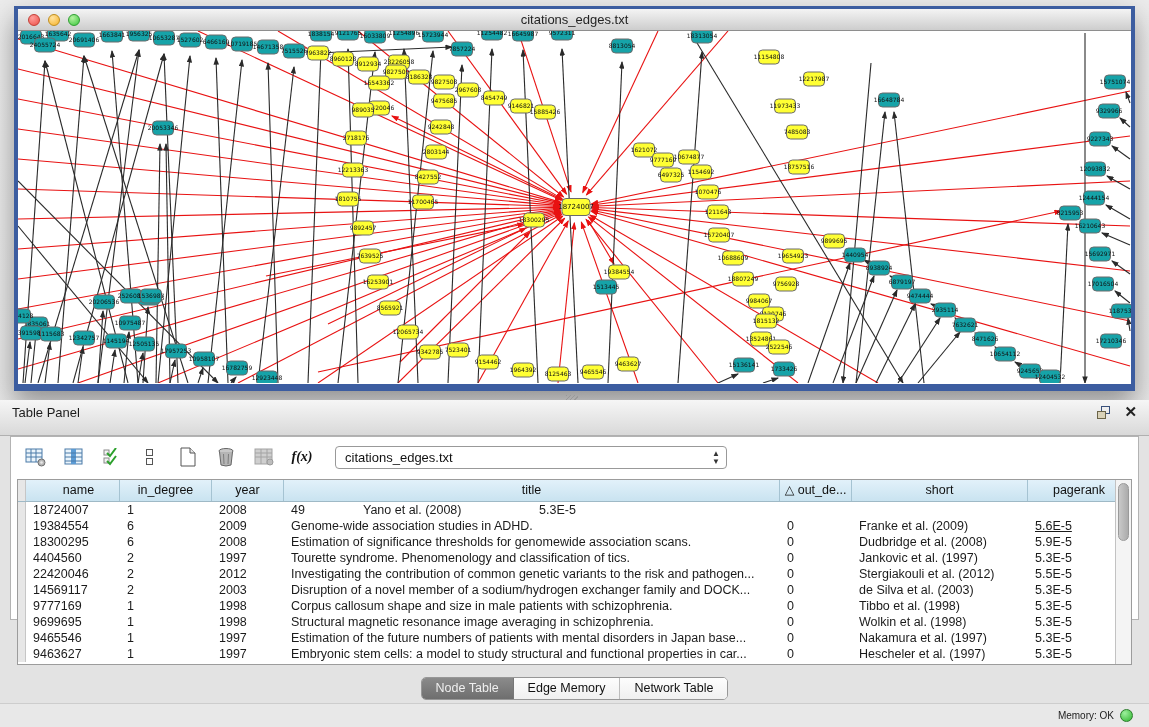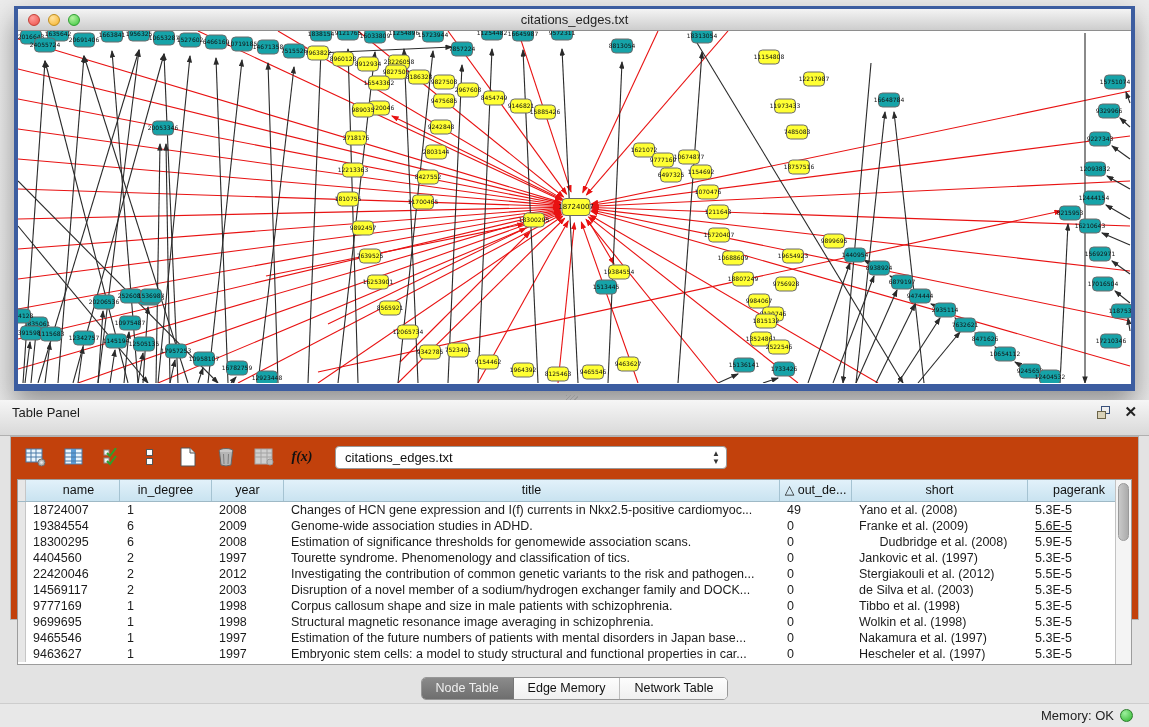--- a/index.html
+++ b/index.html
@@ -25,21 +25,21 @@
   
   .divider-handle { position:absolute; left:566px; top:395px; width:12px; height:7px;
     background:repeating-linear-gradient(135deg,#9a9a9a 0 1px,transparent 1px 3px); }
   .table-panel { position:absolute; left:0; top:400px; width:1149px; bottom:0; background:#e3e3e3; }
   .panel-header { height:36px; background:linear-gradient(#f6f6f6,#d9d9d9); border-bottom:1px solid #b0b0b0;
     position:relative; font-size:13px; color:#1c1c1c; line-height:25px; padding-left:12px; }
   .panel-header .hdr-icons { position:absolute; right:12px; top:4px; display:flex; gap:12px; align-items:center; }
   .close-x { font-size:15px; font-weight:bold; color:#222; line-height:16px; cursor:default; }
 
   .sub-panel { position:absolute; left:10px; right:10px; top:36px; height:184px;
-    border:1px solid #b3b3b3; background:#c2410c; }
+    border:1px solid #b3b3b3; background:#ffffff; }
   .toolbar { height:40px; display:flex; align-items:center; gap:12px; padding:0 12px; }
   .tbtn { width:26px; height:24px; display:flex; align-items:center; justify-content:center; }
   .fx { font-family:"Liberation Serif", serif; font-style:italic; font-weight:bold; font-size:14px; color:#111; }
   .combo { width:392px; height:23px; background:#fff; border:1px solid #999; border-radius:4px;
     font-size:13px; color:#111; line-height:21px; padding:0 22px 0 9px; position:relative; margin-left:8px; }
   .combo-arrows { position:absolute; right:6px; top:3px; font-size:8px; color:#333; line-height:8px; text-align:center; }
 
   .dtable { position:absolute; left:6px; right:6px; top:42px; height:186px; border:1px solid #9c9c9c;
     background:#fff; overflow:hidden; }
   .thead { display:flex; height:22px; border-bottom:1px solid #9fb9c6; }
@@ -58,21 +58,21 @@
 
   .tabs-bar { position:absolute; left:0; right:0; top:274px; height:28px; display:flex; justify-content:center; align-items:center; }
   .tabs { display:flex; border:1px solid #979797; border-radius:5px; overflow:hidden; background:#fff;
     font-size:12.5px; box-shadow:inset 0 1px 0 rgba(255,255,255,.6); }
   .tab { padding:3px 14px 4px; color:#111; border-right:1px solid #bdbdbd; background:linear-gradient(#fdfdfd,#f0f0f0); }
   .tab:last-child { border-right:none; }
   .tab.selected { background:linear-gradient(#8b8b8b,#6e6e6e); color:#efefef; border-right-color:#777; }
 
   .status-bar { position:absolute; left:0; right:0; bottom:0; height:24px; background:#e8e8e8;
     border-top:1px solid #cdcdcd; display:flex; justify-content:flex-end; align-items:center;
-    gap:6px; padding-right:16px; font-size:13px; color:#222; }
+    gap:6px; padding-right:16px; font-size:10px; color:#222; }
   .memory-dot { width:13px; height:13px; border-radius:50%;
     background:radial-gradient(circle at 35% 30%,#9df09d,#2eb42e); border:1px solid #2b7c2b; }
 </style>
 </head>
 <body>
 
 <div class="desktop">
 
   <div class="graph-window">
     <div class="titlebar">
@@ -803,21 +803,20 @@
             <span class="hcell" style="width: 72px;">△ out_de...</span>
             <span class="hcell" style="width: 176px;">short</span>
             <span class="hcell grow" style="width: 88px;">pagerank</span>
           </div>
         <div class="tbody" id="tbody">
             <div class="trow">
               <span class="gutter"></span>
               <span class="tcell" style="width: 94px;">18724007</span>
               <span class="tcell" style="width: 92px;">1</span>
               <span class="tcell" style="width: 72px;">2008</span>
-              <span class="tcell" style="width: 496px;">Changes of HCN gene expression and I(f) currents in Nkx2.5-positive cardiomyoc...</span>
               <span class="tcell" style="width: 72px;">49</span>
               <span class="tcell" style="width: 176px;">Yano et al. (2008)</span>
               <span class="tcell grow" style="width: 88px;">5.3E-5</span>
             </div>
             <div class="trow">
               <span class="gutter"></span>
               <span class="tcell" style="width: 94px;">19384554</span>
               <span class="tcell" style="width: 92px;">6</span>
               <span class="tcell" style="width: 72px;">2009</span>
               <span class="tcell" style="width: 496px;">Genome-wide association studies in ADHD.</span>
@@ -825,21 +824,21 @@
               <span class="tcell" style="width: 176px;">Franke et al. (2009)</span>
               <span class="tcell grow" style="width: 88px; text-decoration: underline;">5.6E-5</span>
             </div>
             <div class="trow">
               <span class="gutter"></span>
               <span class="tcell" style="width: 94px;">18300295</span>
               <span class="tcell" style="width: 92px;">6</span>
               <span class="tcell" style="width: 72px;">2008</span>
               <span class="tcell" style="width: 496px;">Estimation of significance thresholds for genomewide association scans.</span>
               <span class="tcell" style="width: 72px;">0</span>
-              <span class="tcell" style="width: 176px; text-align: center;">Dudbridge et al. (2008)</span>
+              <span class="tcell" style="width: 176px;">Dudbridge et al. (2008)</span>
               <span class="tcell grow" style="width: 88px;">5.9E-5</span>
             </div>
             <div class="trow">
               <span class="gutter"></span>
               <span class="tcell" style="width: 94px;">4404560</span>
               <span class="tcell" style="width: 92px;">2</span>
               <span class="tcell" style="width: 72px;">1997</span>
               <span class="tcell" style="width: 496px;">Tourette syndrome. Phenomenology and classification of tics.</span>
               <span class="tcell" style="width: 72px;">0</span>
               <span class="tcell" style="width: 176px;">Jankovic et al. (1997)</span>

